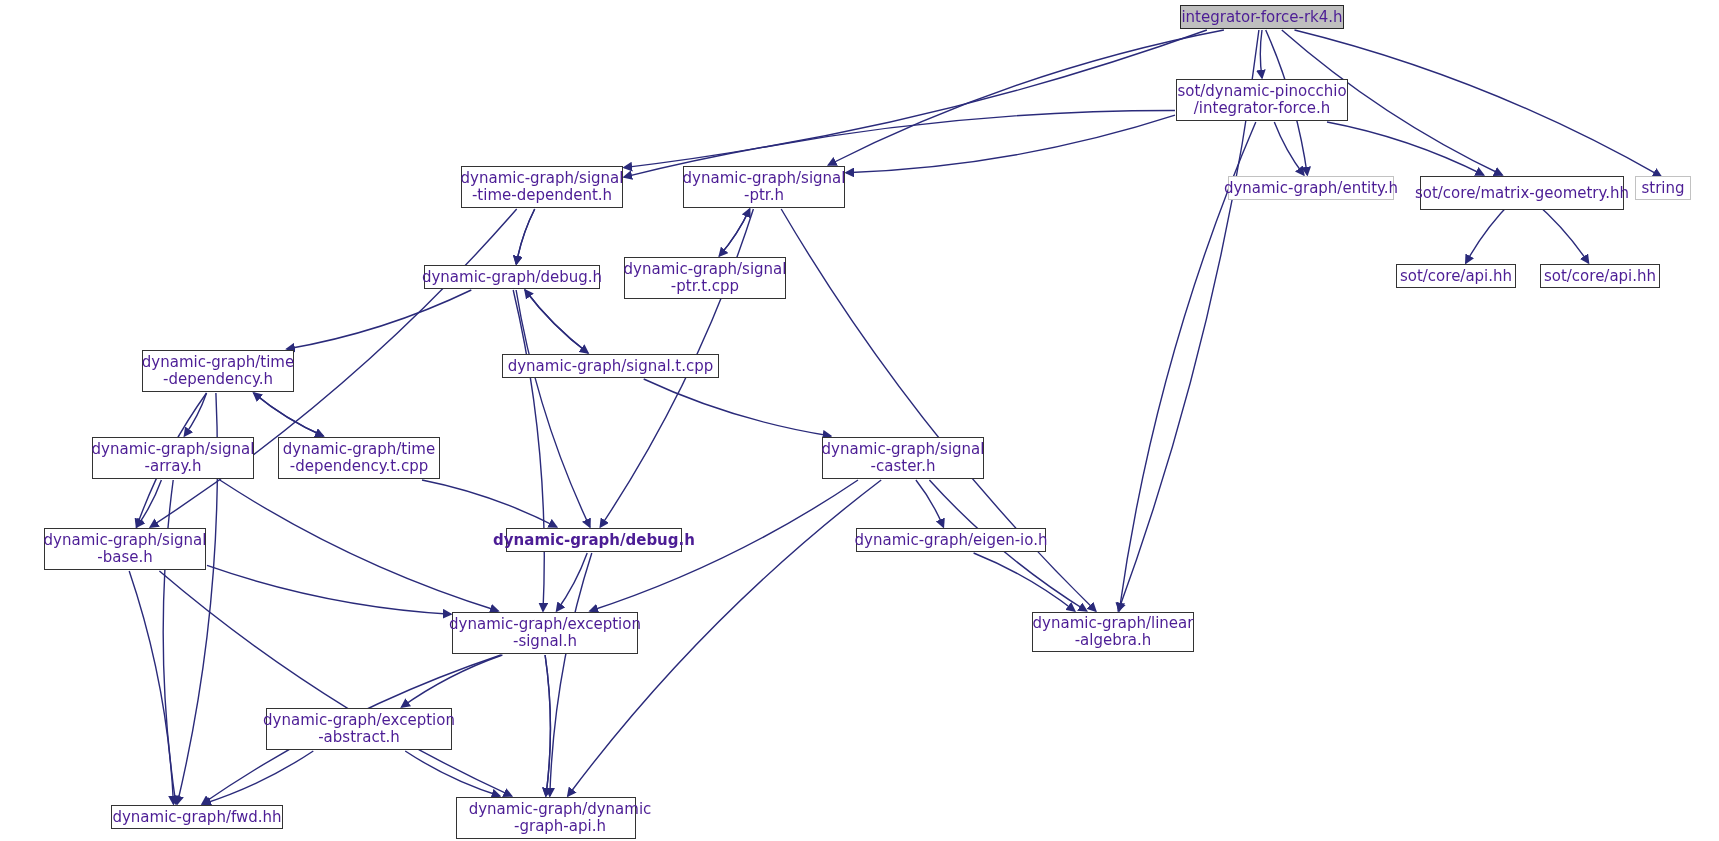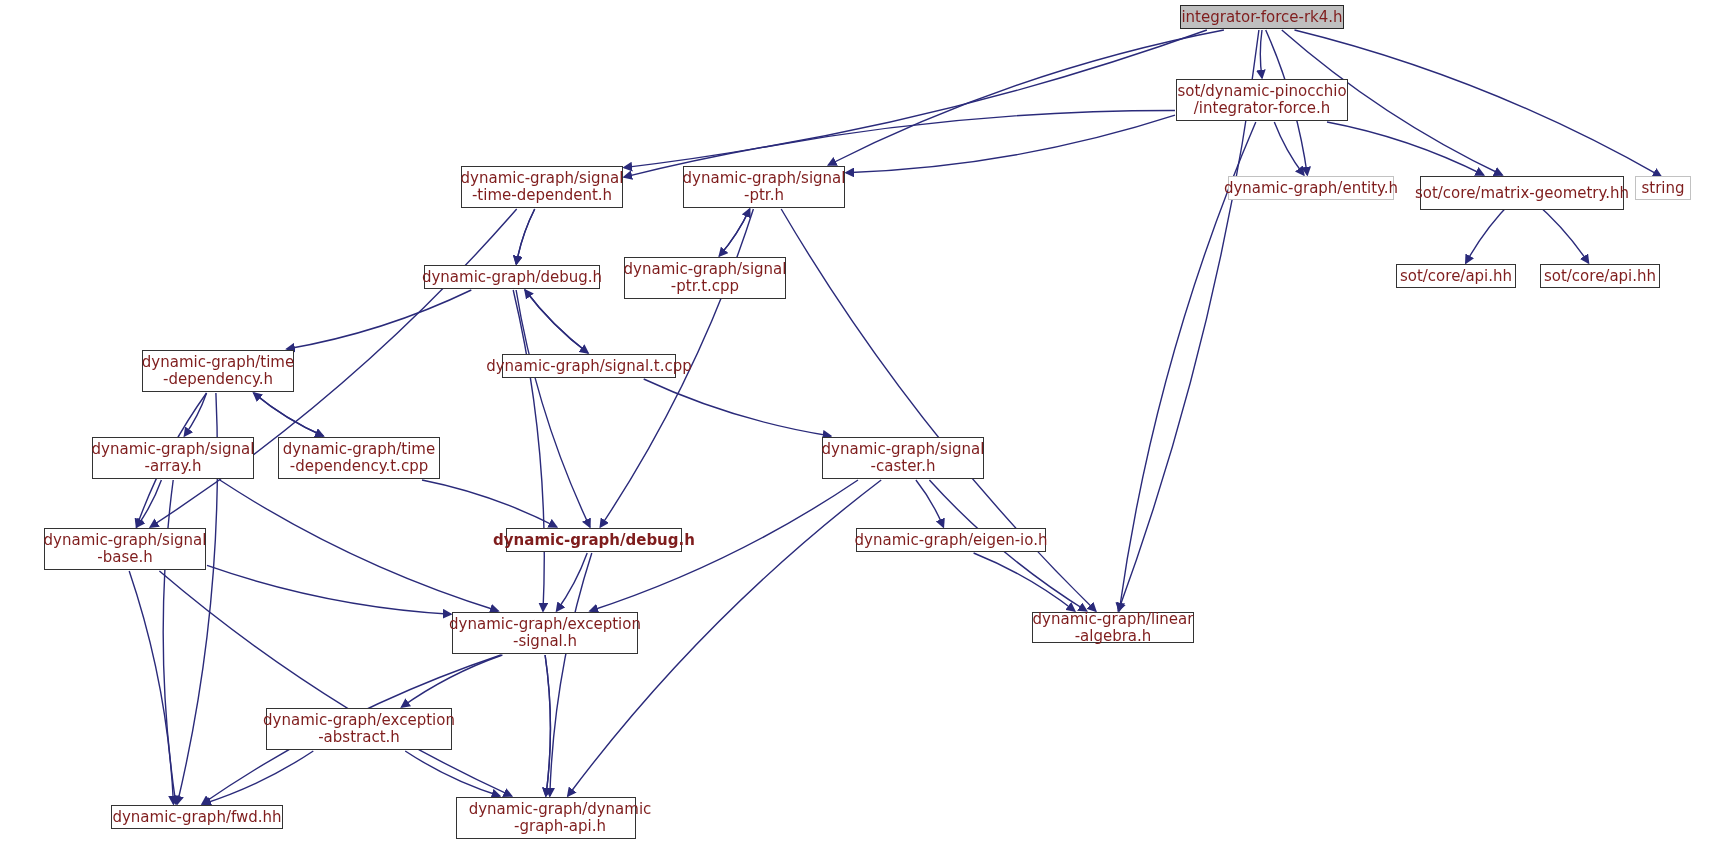--- a/index.html
+++ b/index.html
@@ -29,21 +29,21 @@
   .node {
     position: absolute;
     box-sizing: border-box;
     background: #ffffff;
     border: 1px solid #333333;
     display: flex;
     align-items: center;
     justify-content: center;
     text-align: center;
     line-height: 1.12;
-    color: #7f1d1d;
+    color: #4c1d95;
     font-size: 15px;
     white-space: pre;
     z-index: 5;
   }
   .node.root {
     background: #bfbfbf;
     border: 1px solid #272727;
   }
   .node.external {
     border: 1px solid #c2c2c2;
@@ -130,32 +130,32 @@
       <div class="node external" style="left: 1228px; top: 176px; width: 166px; height: 24px;"><span class="node-label">dynamic-graph/entity.h</span></div>
       <div class="node" style="left: 1420px; top: 176px; width: 204px; height: 34px;"><span class="node-label">sot/core/matrix-geometry.hh</span></div>
       <div class="node external" style="left: 1635px; top: 176px; width: 56px; height: 24px;"><span class="node-label">string</span></div>
       <div class="node" style="left: 424px; top: 265px; width: 176px; height: 24px;"><span class="node-label">dynamic-graph/debug.h</span></div>
       <div class="node" style="left: 624px; top: 257px; width: 162px; height: 42px;"><span class="node-label">dynamic-graph/signal
 -ptr.t.cpp</span></div>
       <div class="node" style="left: 1396px; top: 264px; width: 120px; height: 24px;"><span class="node-label">sot/core/api.hh</span></div>
       <div class="node" style="left: 1540px; top: 264px; width: 120px; height: 24px;"><span class="node-label">sot/core/api.hh</span></div>
       <div class="node" style="left: 142px; top: 350px; width: 152px; height: 42px;"><span class="node-label">dynamic-graph/time
 -dependency.h</span></div>
-      <div class="node" style="left: 502px; top: 354px; width: 174px; height: 24px;"><span class="node-label">dynamic-graph/signal.t.cpp</span></div>
+      <div class="node" style="left: 502px; top: 354px; width: 217px; height: 24px;"><span class="node-label">dynamic-graph/signal.t.cpp</span></div>
       <div class="node" style="left: 92px; top: 437px; width: 162px; height: 42px;"><span class="node-label">dynamic-graph/signal
 -array.h</span></div>
       <div class="node" style="left: 278px; top: 437px; width: 162px; height: 42px;"><span class="node-label">dynamic-graph/time
 -dependency.t.cpp</span></div>
       <div class="node" style="left: 822px; top: 437px; width: 162px; height: 42px;"><span class="node-label">dynamic-graph/signal
 -caster.h</span></div>
       <div class="node" style="left: 44px; top: 528px; width: 162px; height: 42px;"><span class="node-label">dynamic-graph/signal
 -base.h</span></div>
       <div class="node" style="left: 506px; top: 528px; width: 176px; height: 24px; font-weight: bold;"><span class="node-label">dynamic-graph/debug.h</span></div>
       <div class="node" style="left: 856px; top: 528px; width: 190px; height: 24px;"><span class="node-label">dynamic-graph/eigen-io.h</span></div>
-      <div class="node" style="left: 1032px; top: 612px; width: 162px; height: 31px;"><span class="node-label">dynamic-graph/linear
+      <div class="node" style="left: 1032px; top: 612px; width: 162px; height: 40px;"><span class="node-label">dynamic-graph/linear
 -algebra.h</span></div>
       <div class="node" style="left: 452px; top: 612px; width: 186px; height: 42px;"><span class="node-label">dynamic-graph/exception
 -signal.h</span></div>
       <div class="node" style="left: 266px; top: 708px; width: 186px; height: 42px;"><span class="node-label">dynamic-graph/exception
 -abstract.h</span></div>
       <div class="node" style="left: 90px; top: 805px; width: 172px; height: 24px; margin-left: 21px;"><span class="node-label">dynamic-graph/fwd.hh</span></div>
       <div class="node" style="left: 456px; top: 797px; width: 180px; height: 42px; padding-left: 28px;"><span class="node-label">dynamic-graph/dynamic
 -graph-api.h</span></div>
     </div>
 </div>

